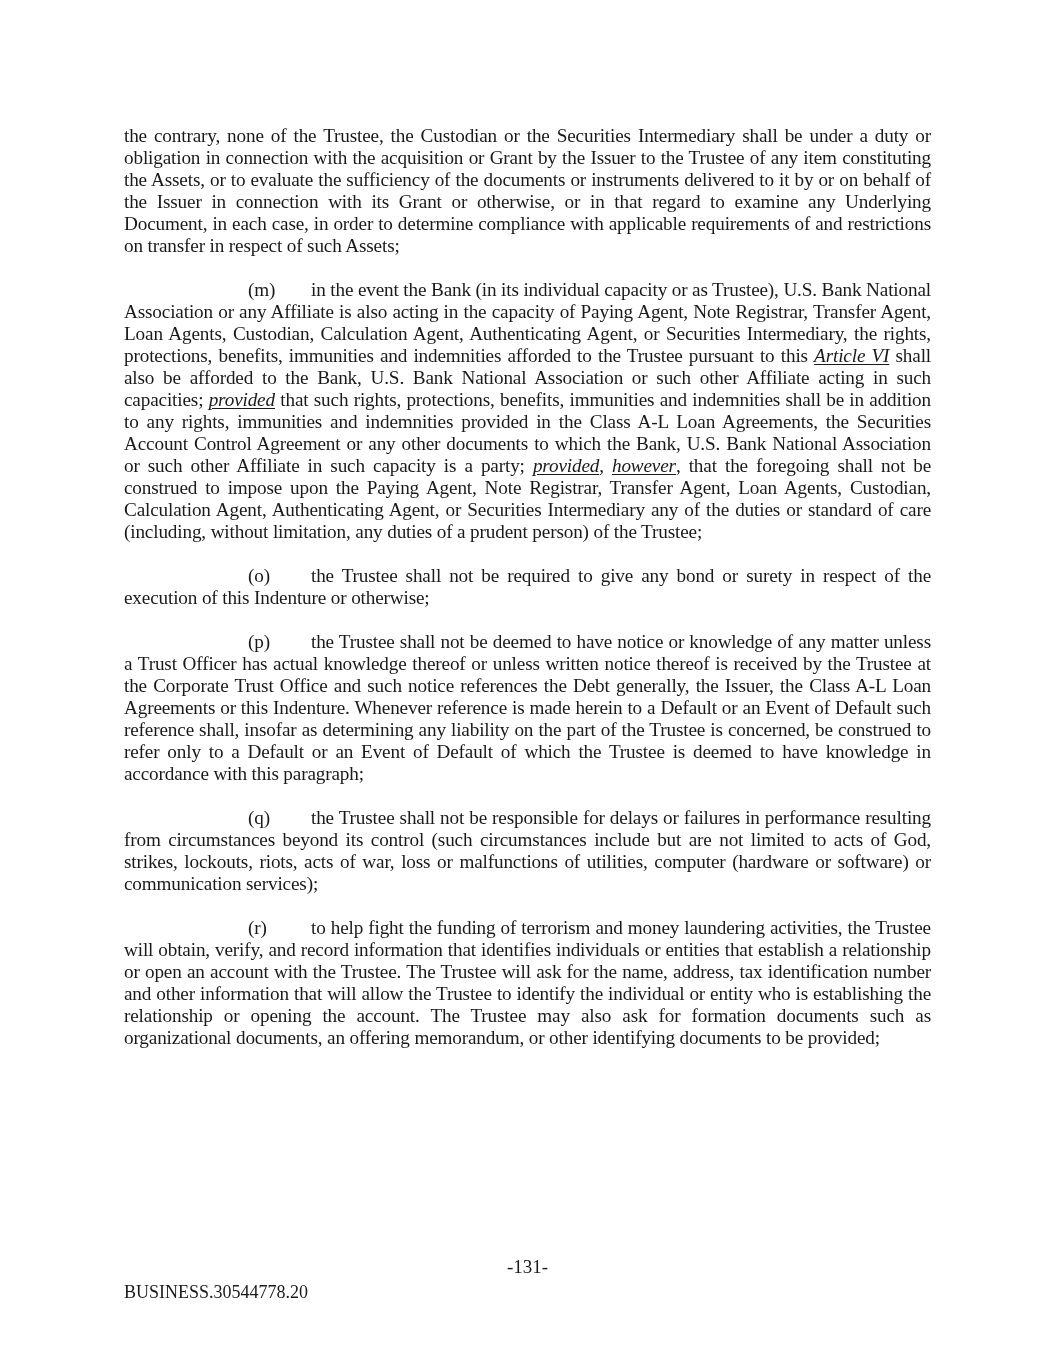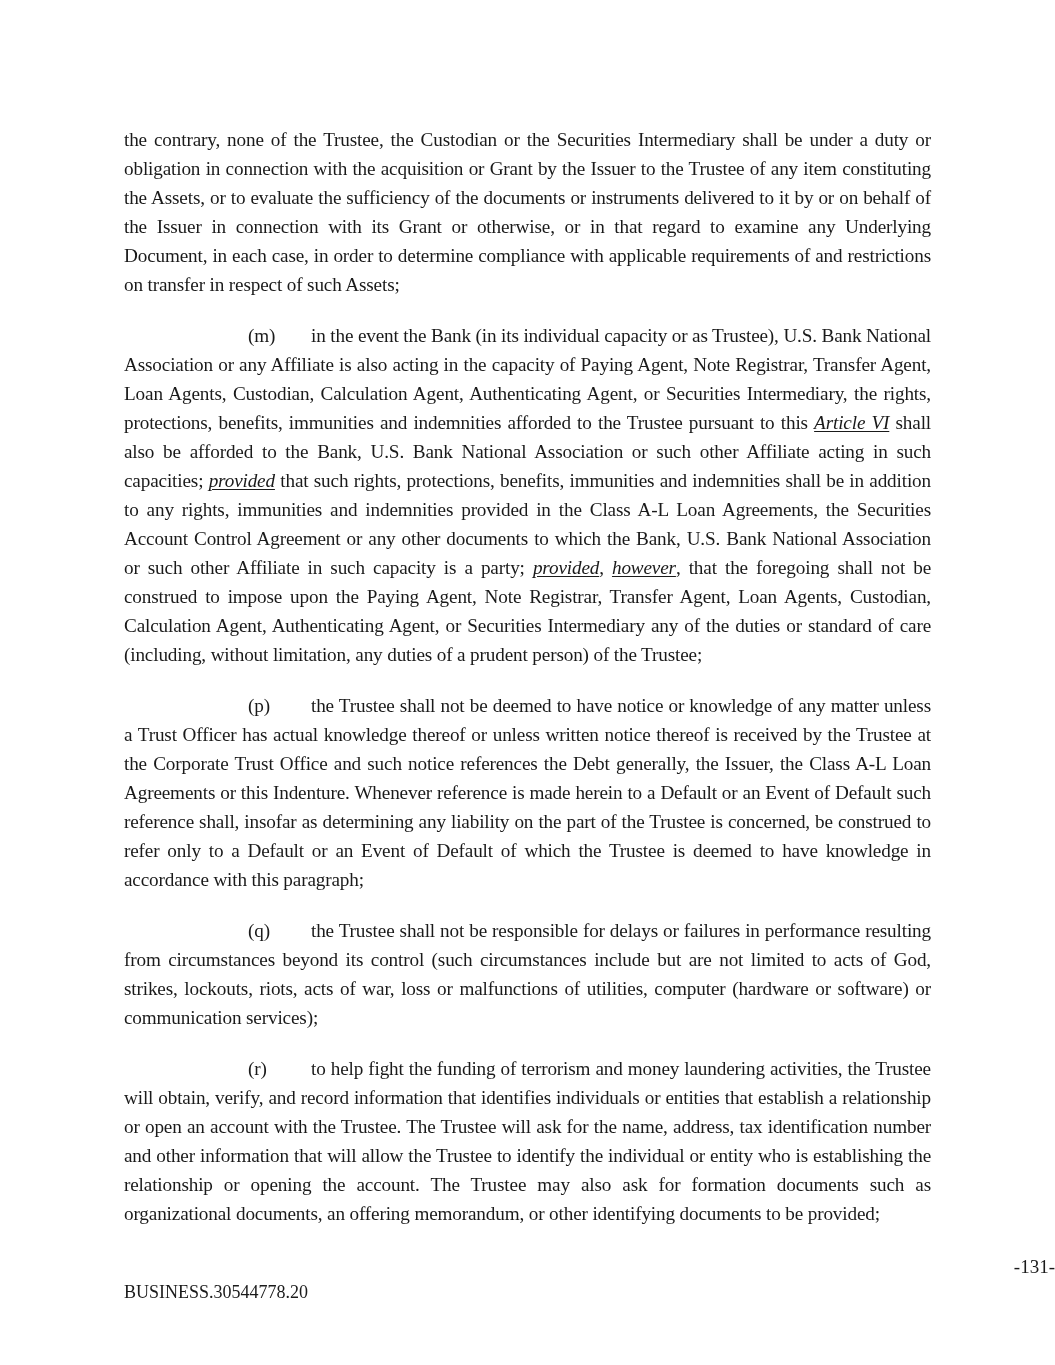--- a/index.html
+++ b/index.html
@@ -16,58 +16,59 @@
       color: #1a1a1a;
     }
     .page {
       position: absolute;
       left: 124px;
       top: 125px;
       width: 807px;
     }
     .para {
       font-size: 19.2px;
-      line-height: 29px;
+      line-height: 22px;
       text-align: justify;
       margin: 0 0 22px 0;
       letter-spacing: -0.15px;
     }
     .para.first { margin-top: 0; }
     .item-label {
       display: inline-block;
       margin-left: 124px;
       width: 63px;
     }
     .u { text-decoration: underline; text-underline-offset: 2px; font-style: italic; }
     .page-number {
       position: absolute;
       left: 0;
       width: 1055px;
       top: 1256px;
-      text-align: right;
+      text-align: center;
       font-size: 19px;
       font-family: "Liberation Serif", "DejaVu Serif", serif;
     }
     .doc-id {
       position: absolute;
       left: 124px;
       top: 1282px;
       font-size: 18px;
       font-family: "Liberation Serif", "DejaVu Serif", serif;
       letter-spacing: 0px;
     }
   </style>
 </head>
 <body>
 
 <div class="page">
   <p class="para first">the contrary, none of the Trustee, the Custodian or the Securities Intermediary shall be under a duty or obligation in connection with the acquisition or Grant by the Issuer to the Trustee of any item constituting the Assets, or to evaluate the sufficiency of the documents or instruments delivered to it by or on behalf of the Issuer in connection with its Grant or otherwise, or in that regard to examine any Underlying Document, in each case, in order to determine compliance with applicable requirements of and restrictions on transfer in respect of such Assets;</p>
 
   <div id="items">
       <p class="para"><span class="item-label">(m)</span><span>in the event the Bank (in its individual capacity or as Trustee), U.S. Bank National Association or any Affiliate is also acting in the capacity of Paying Agent, Note Registrar, Transfer Agent, Loan Agents, Custodian, Calculation Agent, Authenticating Agent, or Securities Intermediary, the rights, protections, benefits, immunities and indemnities afforded to the Trustee pursuant to this </span><span class="u">Article VI</span><span> shall also be afforded to the Bank, U.S. Bank National Association or such other Affiliate acting in such capacities; </span><span class="u">provided</span><span> that such rights, protections, benefits, immunities and indemnities shall be in addition to any rights, immunities and indemnities provided in the Class A-L Loan Agreements, the Securities Account Control Agreement or any other documents to which the Bank, U.S. Bank National Association or such other Affiliate in such capacity is a party; </span><span class="u">provided</span><span>, </span><span class="u">however</span><span>, that the foregoing shall not be construed to impose upon the Paying Agent, Note Registrar, Transfer Agent, Loan Agents, Custodian, Calculation Agent, Authenticating Agent, or Securities Intermediary any of the duties or standard of care (including, without limitation, any duties of a prudent person) of the Trustee;</span></p>
+      <p class="para"><span class="item-label">(o)</span><span>the Trustee shall not be required to give any bond or surety in respect of the execution of this Indenture or otherwise;</span></p>
       <p class="para"><span class="item-label">(p)</span><span>the Trustee shall not be deemed to have notice or knowledge of any matter unless a Trust Officer has actual knowledge thereof or unless written notice thereof is received by the Trustee at the Corporate Trust Office and such notice references the Debt generally, the Issuer, the Class A-L Loan Agreements or this Indenture.  Whenever reference is made herein to a Default or an Event of Default such reference shall, insofar as determining any liability on the part of the Trustee is concerned, be construed to refer only to a Default or an Event of Default of which the Trustee is deemed to have knowledge in accordance with this paragraph;</span></p>
       <p class="para"><span class="item-label">(q)</span><span>the Trustee shall not be responsible for delays or failures in performance resulting from circumstances beyond its control (such circumstances include but are not limited to acts of God, strikes, lockouts, riots, acts of war, loss or malfunctions of utilities, computer (hardware or software) or communication services);</span></p>
       <p class="para"><span class="item-label">(r)</span><span>to help fight the funding of terrorism and money laundering activities, the Trustee will obtain, verify, and record information that identifies individuals or entities that establish a relationship or open an account with the Trustee.  The Trustee will ask for the name, address, tax identification number and other information that will allow the Trustee to identify the individual or entity who is establishing the relationship or opening the account.  The Trustee may also ask for formation documents such as organizational documents, an offering memorandum, or other identifying documents to be provided;</span></p>
     </div>
 </div>
 
 <div class="page-number">-131-</div>
 <div class="doc-id">BUSINESS.30544778.20</div>
 
 </body></html>

